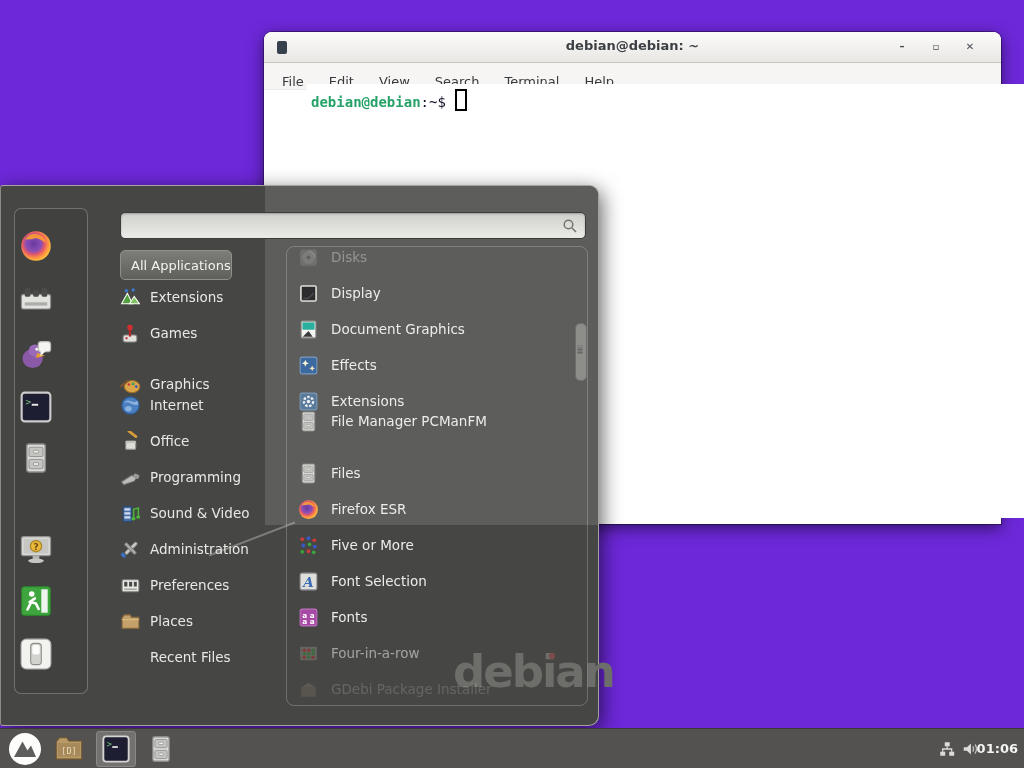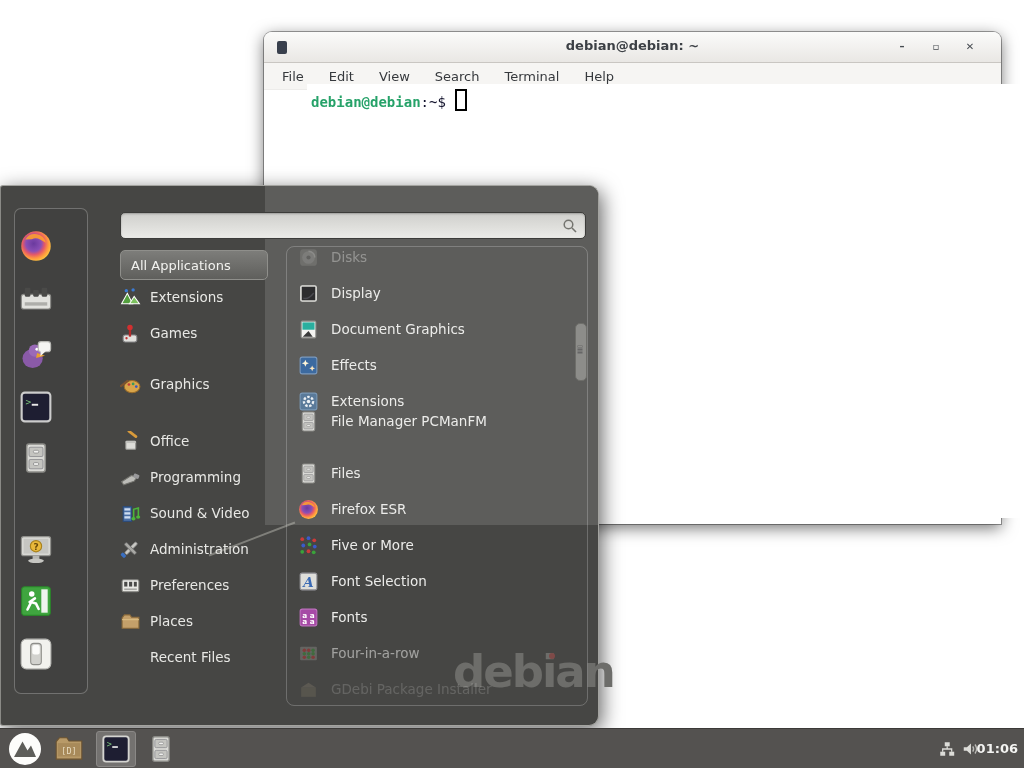--- a/index.html
+++ b/index.html
@@ -1,34 +1,34 @@
 <!DOCTYPE html>
 <html><head>
 <meta charset="utf-8">
 <style>
   html,body{margin:0;padding:0;background:#111;}
   #screen{position:relative;width:1024px;height:768px;overflow:hidden;
-    background:#ffffff;font-family:"DejaVu Sans","Liberation Sans",sans-serif;
+    background:#6d28d9;font-family:"DejaVu Sans","Liberation Sans",sans-serif;
     -webkit-font-smoothing:antialiased;}
   .abs{position:absolute;}
 
   
   #terminal{left:264px;top:32px;width:737px;height:492px;
     border-radius:8px 8px 0 0;box-shadow:0 4px 16px rgba(0,0,0,.55),0 0 0 1px rgba(0,0,0,.35);
     background:#fff;}
   #term-titlebar{left:0;top:0;width:100%;height:30px;
     background:linear-gradient(#fbfbfa,#e9e7e4);border-bottom:1px solid #c9c6c2;
     border-radius:8px 8px 0 0;}
   #term-title{left:0;right:0;top:6px;text-align:center;font-weight:bold;
     font-size:13px;color:#3c4045;}
   #term-winicon{left:13px;top:9px;width:10px;height:13px;background:#39404d;border-radius:2px;}
   .winbtn{top:7px;width:18px;height:16px;text-align:center;font-size:10px;
     color:#454a50;line-height:16px;font-weight:bold;}
   #term-menubar{left:0;top:31px;width:100%;height:27px;background:#f6f5f3;
-    border-bottom:1px solid #edecea;display:flex;align-items:center;
+    border-bottom:1px solid #edecea;display:flex;align-items:flex-end;
     padding-left:18px;box-sizing:border-box;gap:25px;}
   .menubar-item{font-size:13px;color:#36393d;}
   #term-body{left:0;top:52px;width:100%;height:434px;background:#ffffff;margin-left:43px;}
   #term-prompt{left:4px;top:5px;font-family:"DejaVu Sans Mono","Liberation Mono",monospace;
     font-size:14px;color:#14142e;white-space:pre;}
   #prompt-user{color:#26a269;font-weight:bold;}
   #term-cursor{display:inline-block;width:8px;height:18px;border:2px solid #000;
     vertical-align:-4px;margin-left:9px;background:#fff;}
   #term-scrollbar{right:2px;top:2px;width:13px;height:430px;background:#fbfbfa;}
   #term-thumb{right:1px;top:1px;width:10px;height:428px;background:#939897;
@@ -50,21 +50,21 @@
     border-radius:7px;background:rgba(0,0,0,.06);}
   .fav-ico{left:16px;width:38px;height:38px;display:flex;align-items:center;justify-content:center;}
 
   #menu-search{left:119px;top:26px;width:466px;height:27px;box-sizing:border-box;
     border:1px solid #3c3c3a;border-radius:5px;
     background:linear-gradient(#cfcfcc,#ebebe8);box-shadow:inset 0 1px 2px rgba(0,0,0,.25);}
   #search-input{left:6px;top:3px;width:430px;height:19px;border:none;background:transparent;
     outline:none;font-size:13px;color:#222;font-family:inherit;}
   #search-glass{right:7px;top:5px;width:16px;height:16px;}
 
-  #allapps-btn{left:119px;top:64px;width:148px;height:30px;box-sizing:border-box;
+  #allapps-btn{left:119px;top:64px;width:112px;height:30px;box-sizing:border-box;
     border:1px solid #8f8f8b;border-radius:5px;
     background:linear-gradient(#7d7d7a,#5f5f5c);display:flex;align-items:center;
     padding-left:10px;color:#f2f2ef;font-size:13px;}
   .cat-row{left:119px;width:160px;height:36px;display:flex;align-items:center;gap:9px;}
   .cat-ico{width:21px;height:21px;flex:0 0 21px;}
   .cat-lbl{font-size:13.5px;color:#e8e8e5;white-space:nowrap;}
   .cat-noicon{width:21px;height:21px;flex:0 0 21px;}
 
   #applist{left:285px;top:60px;width:300px;height:458px;
     border:1px solid rgba(255,255,255,.22);border-radius:8px;overflow:hidden;}
@@ -237,20 +237,28 @@
     </div>
     <div class="abs cat-row" style="top:180px">
       <svg class="cat-ico" viewBox="0 0 20 20">
         <ellipse cx="11.5" cy="12" rx="7.5" ry="5.8" fill="#d9a54a" stroke="#9a6d2a"></ellipse>
         <circle cx="8.5" cy="10" r="1.3" fill="#c23a3a"></circle>
           <circle cx="12.5" cy="9.5" r="1.3" fill="#3a9a5a"></circle>
         <circle cx="15.5" cy="12" r="1.3" fill="#3a5ac2"></circle>
         <rect x="-1" y="8" width="10" height="2.2" rx="1" fill="#7a5230" transform="rotate(-38 4 9)"></rect>
       </svg>
       <span class="cat-lbl">Graphics</span>
+    </div>
+    <div class="abs cat-row" style="top:201px">
+      <svg class="cat-ico" viewBox="0 0 20 20">
+        <circle cx="10" cy="10" r="8.2" fill="#4a7fc1" stroke="#2a5a9a"></circle>
+        <path d="M3.5,7.5 q3,-3.5 7,-1.5 q4,1.6 6,-0.8 q1.2,2 0.8,4 q-4,1 -7,-1 q-3.5,-2 -6.8,-0.7 z" fill="#8ab0dc"></path>
+        <ellipse cx="8" cy="13" rx="3.2" ry="2.6" fill="#8ab0dc"></ellipse>
+      </svg>
+      <span class="cat-lbl">Internet</span>
     </div>
     <div class="abs cat-row" style="top:237px">
       <svg class="cat-ico" viewBox="0 0 20 20">
         <rect x="5.5" y="9.5" width="9.5" height="8" rx="1" fill="#dcdcd8" stroke="#90908c"></rect>
         <rect x="5.5" y="9.5" width="9.5" height="2" fill="#c0c0bc"></rect>
         <rect x="6" y="1" width="11" height="2.6" rx="1.2" fill="#d89a3a" transform="rotate(38 11 3)"></rect>
       </svg>
       <span class="cat-lbl">Office</span>
     </div>
     <div class="abs cat-row" style="top:273px">

